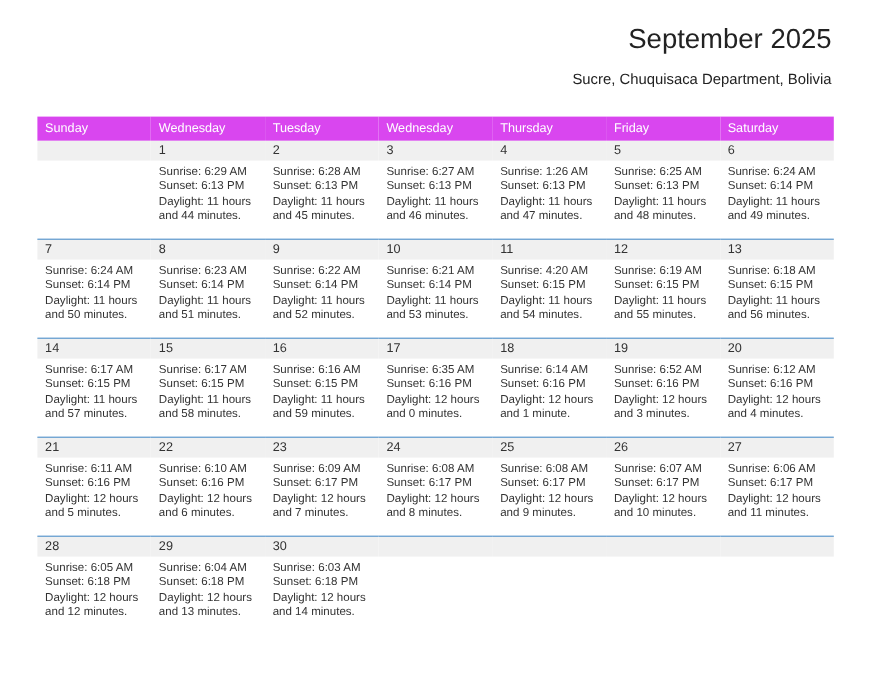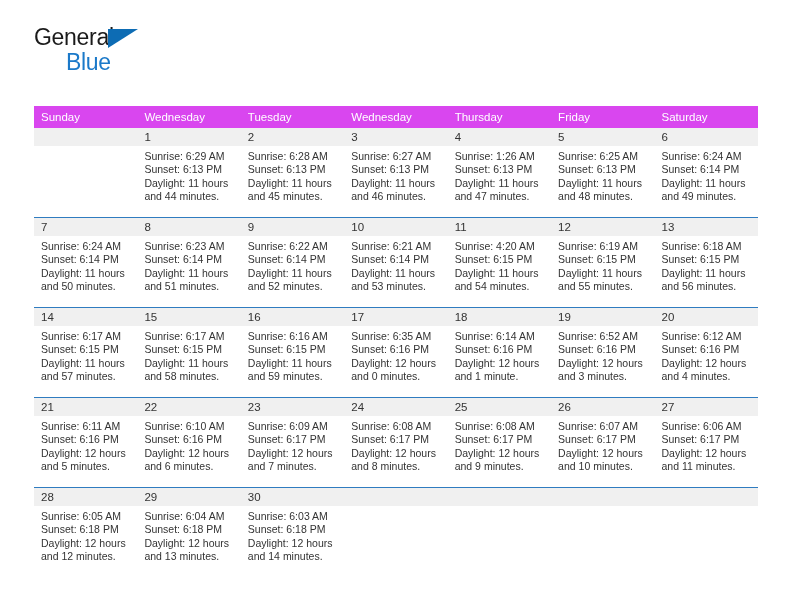--- a/index.html
+++ b/index.html
@@ -136,25 +136,24 @@
   .dayinfo.blank div {
     visibility: hidden;
   }
 </style>
 </head>
 <body>
 
 <div class="page">
 
   <div class="header">
-    <div class="logo">
-      <span class="logo-row1">General</span>
-      <span class="logo-tri"></span>
-      <span class="logo-row2">Blue</span>
+    <div class="title-block">
+      <h1 class="cal-title">September 2025</h1>
     </div>
+    <div class="cal-subtitle">Sucre, Chuquisaca Department, Bolivia</div>
   </div>
 
   <table class="calendar">
     <thead>
       <tr>
         <th>Sunday</th>
         <th>Wednesday</th>
         <th>Tuesday</th>
         <th>Wednesday</th>
         <th>Thursday</th>

